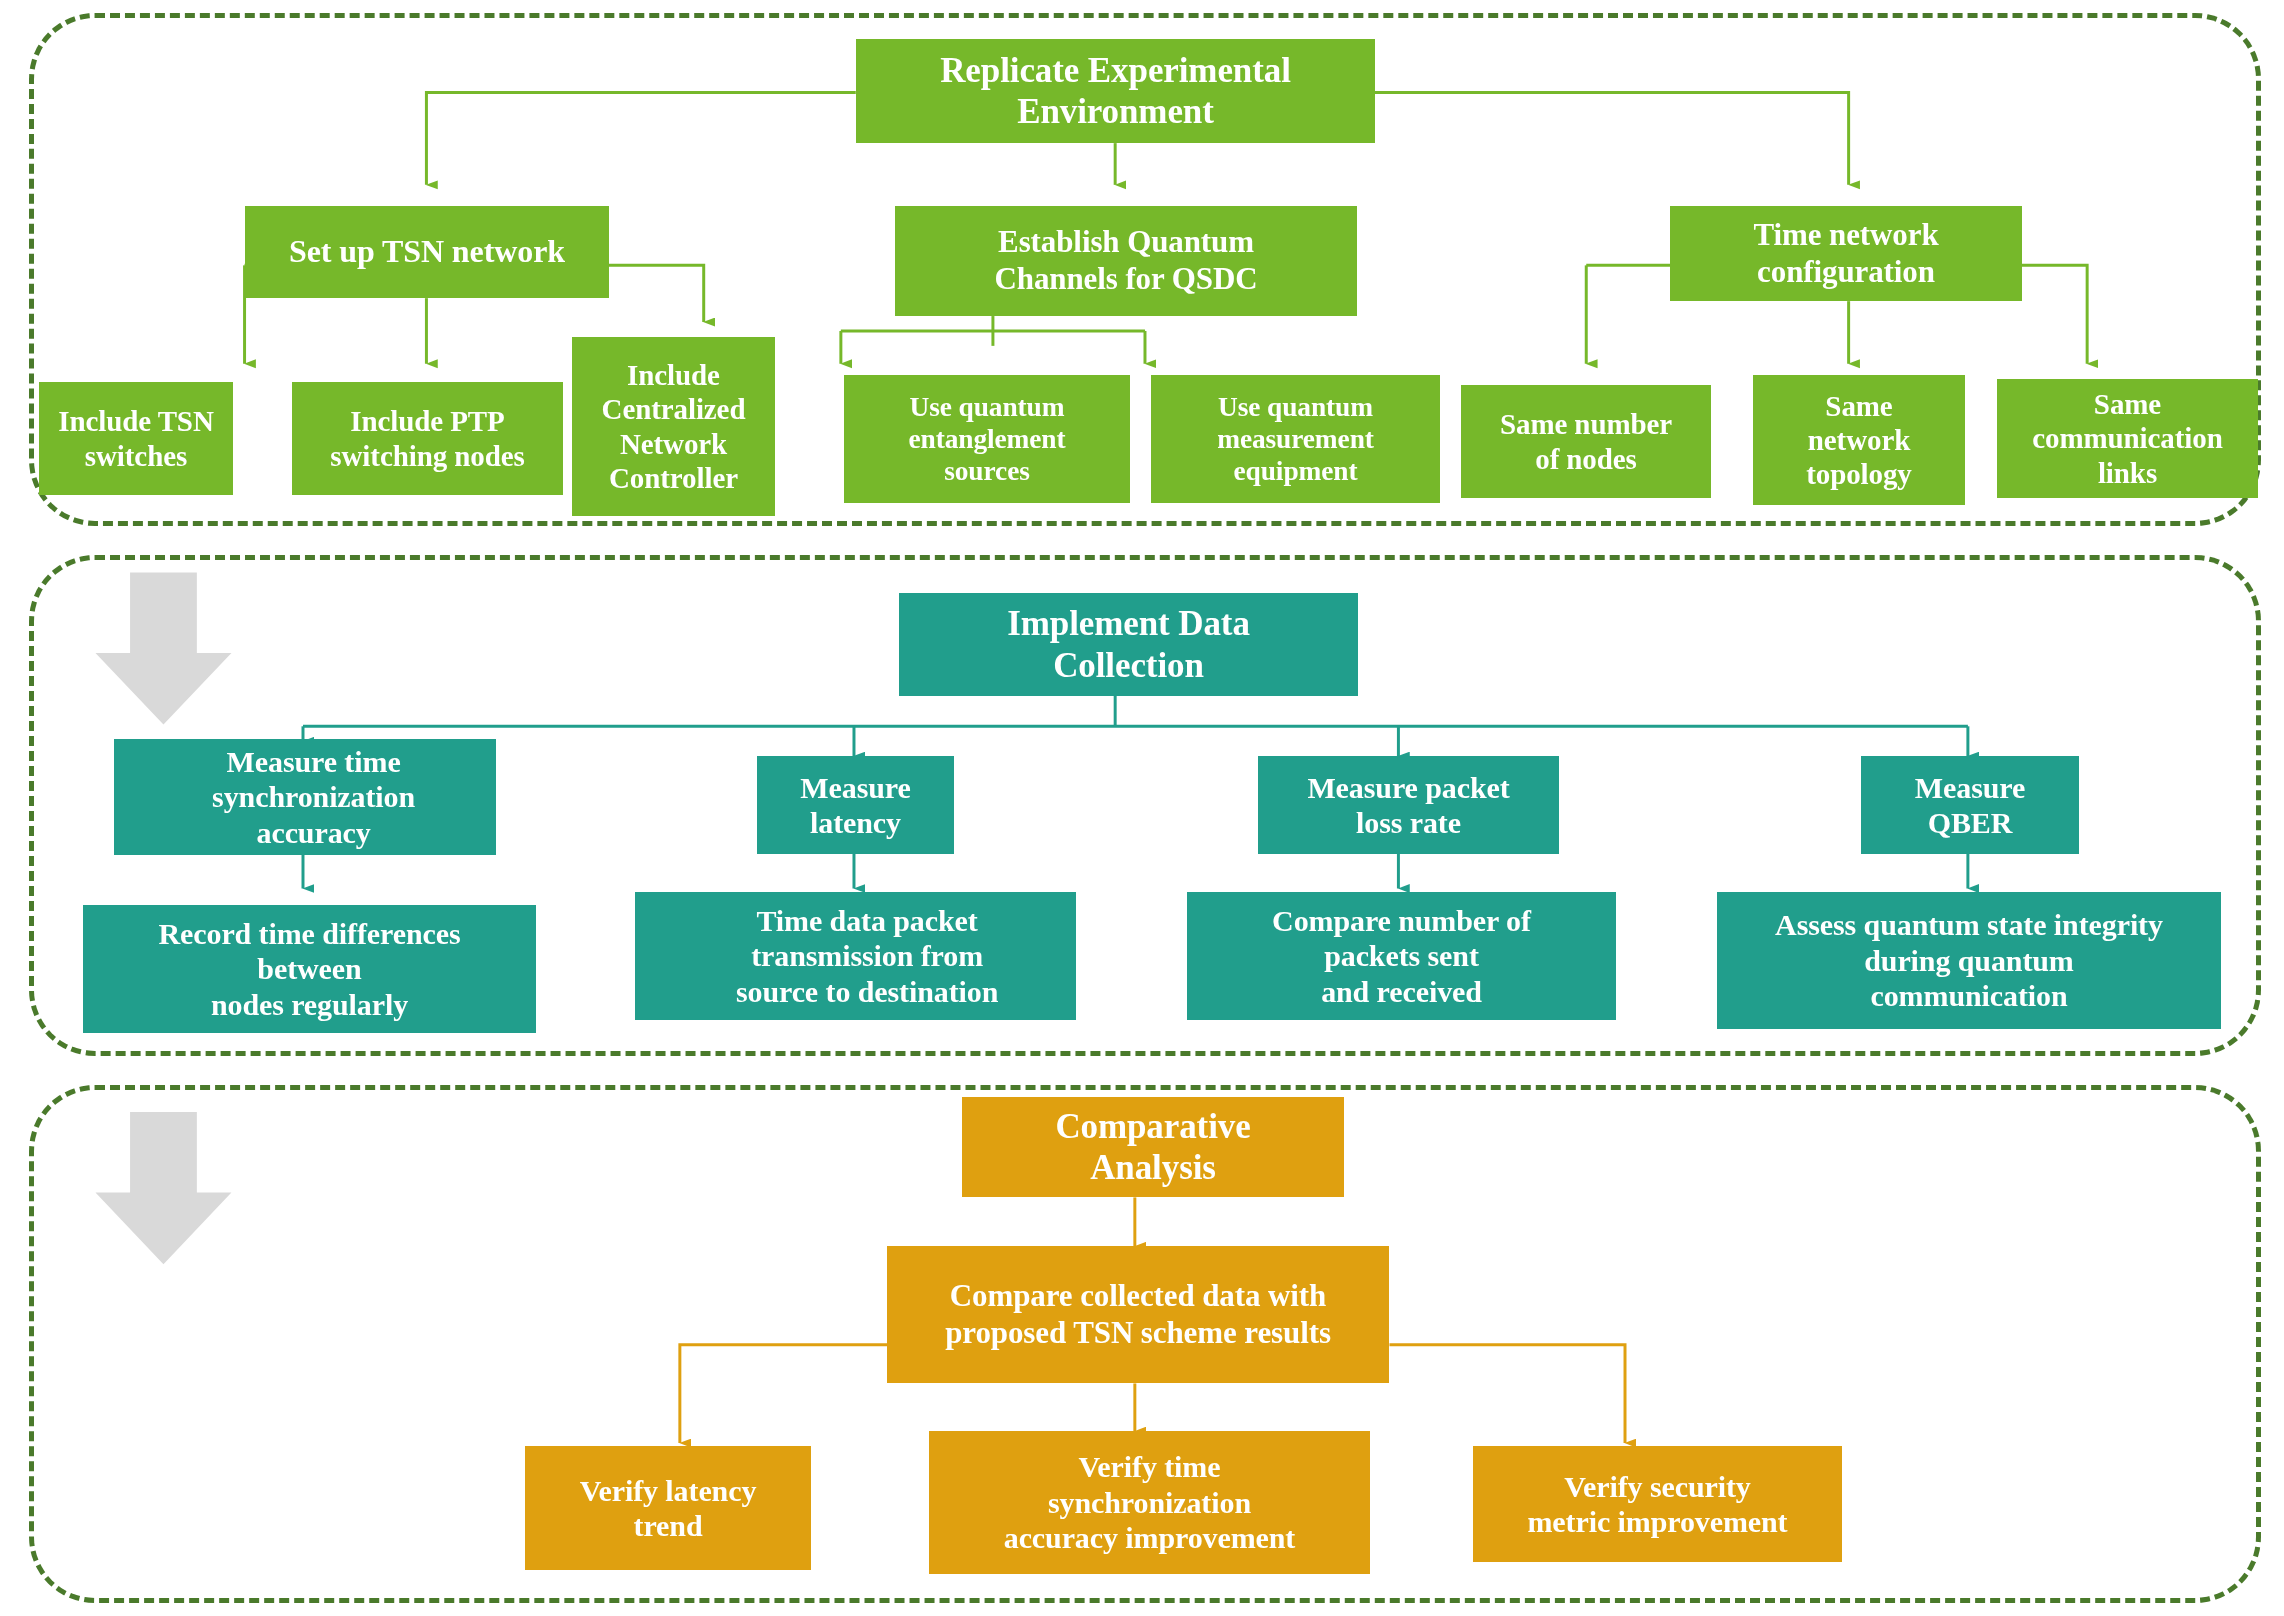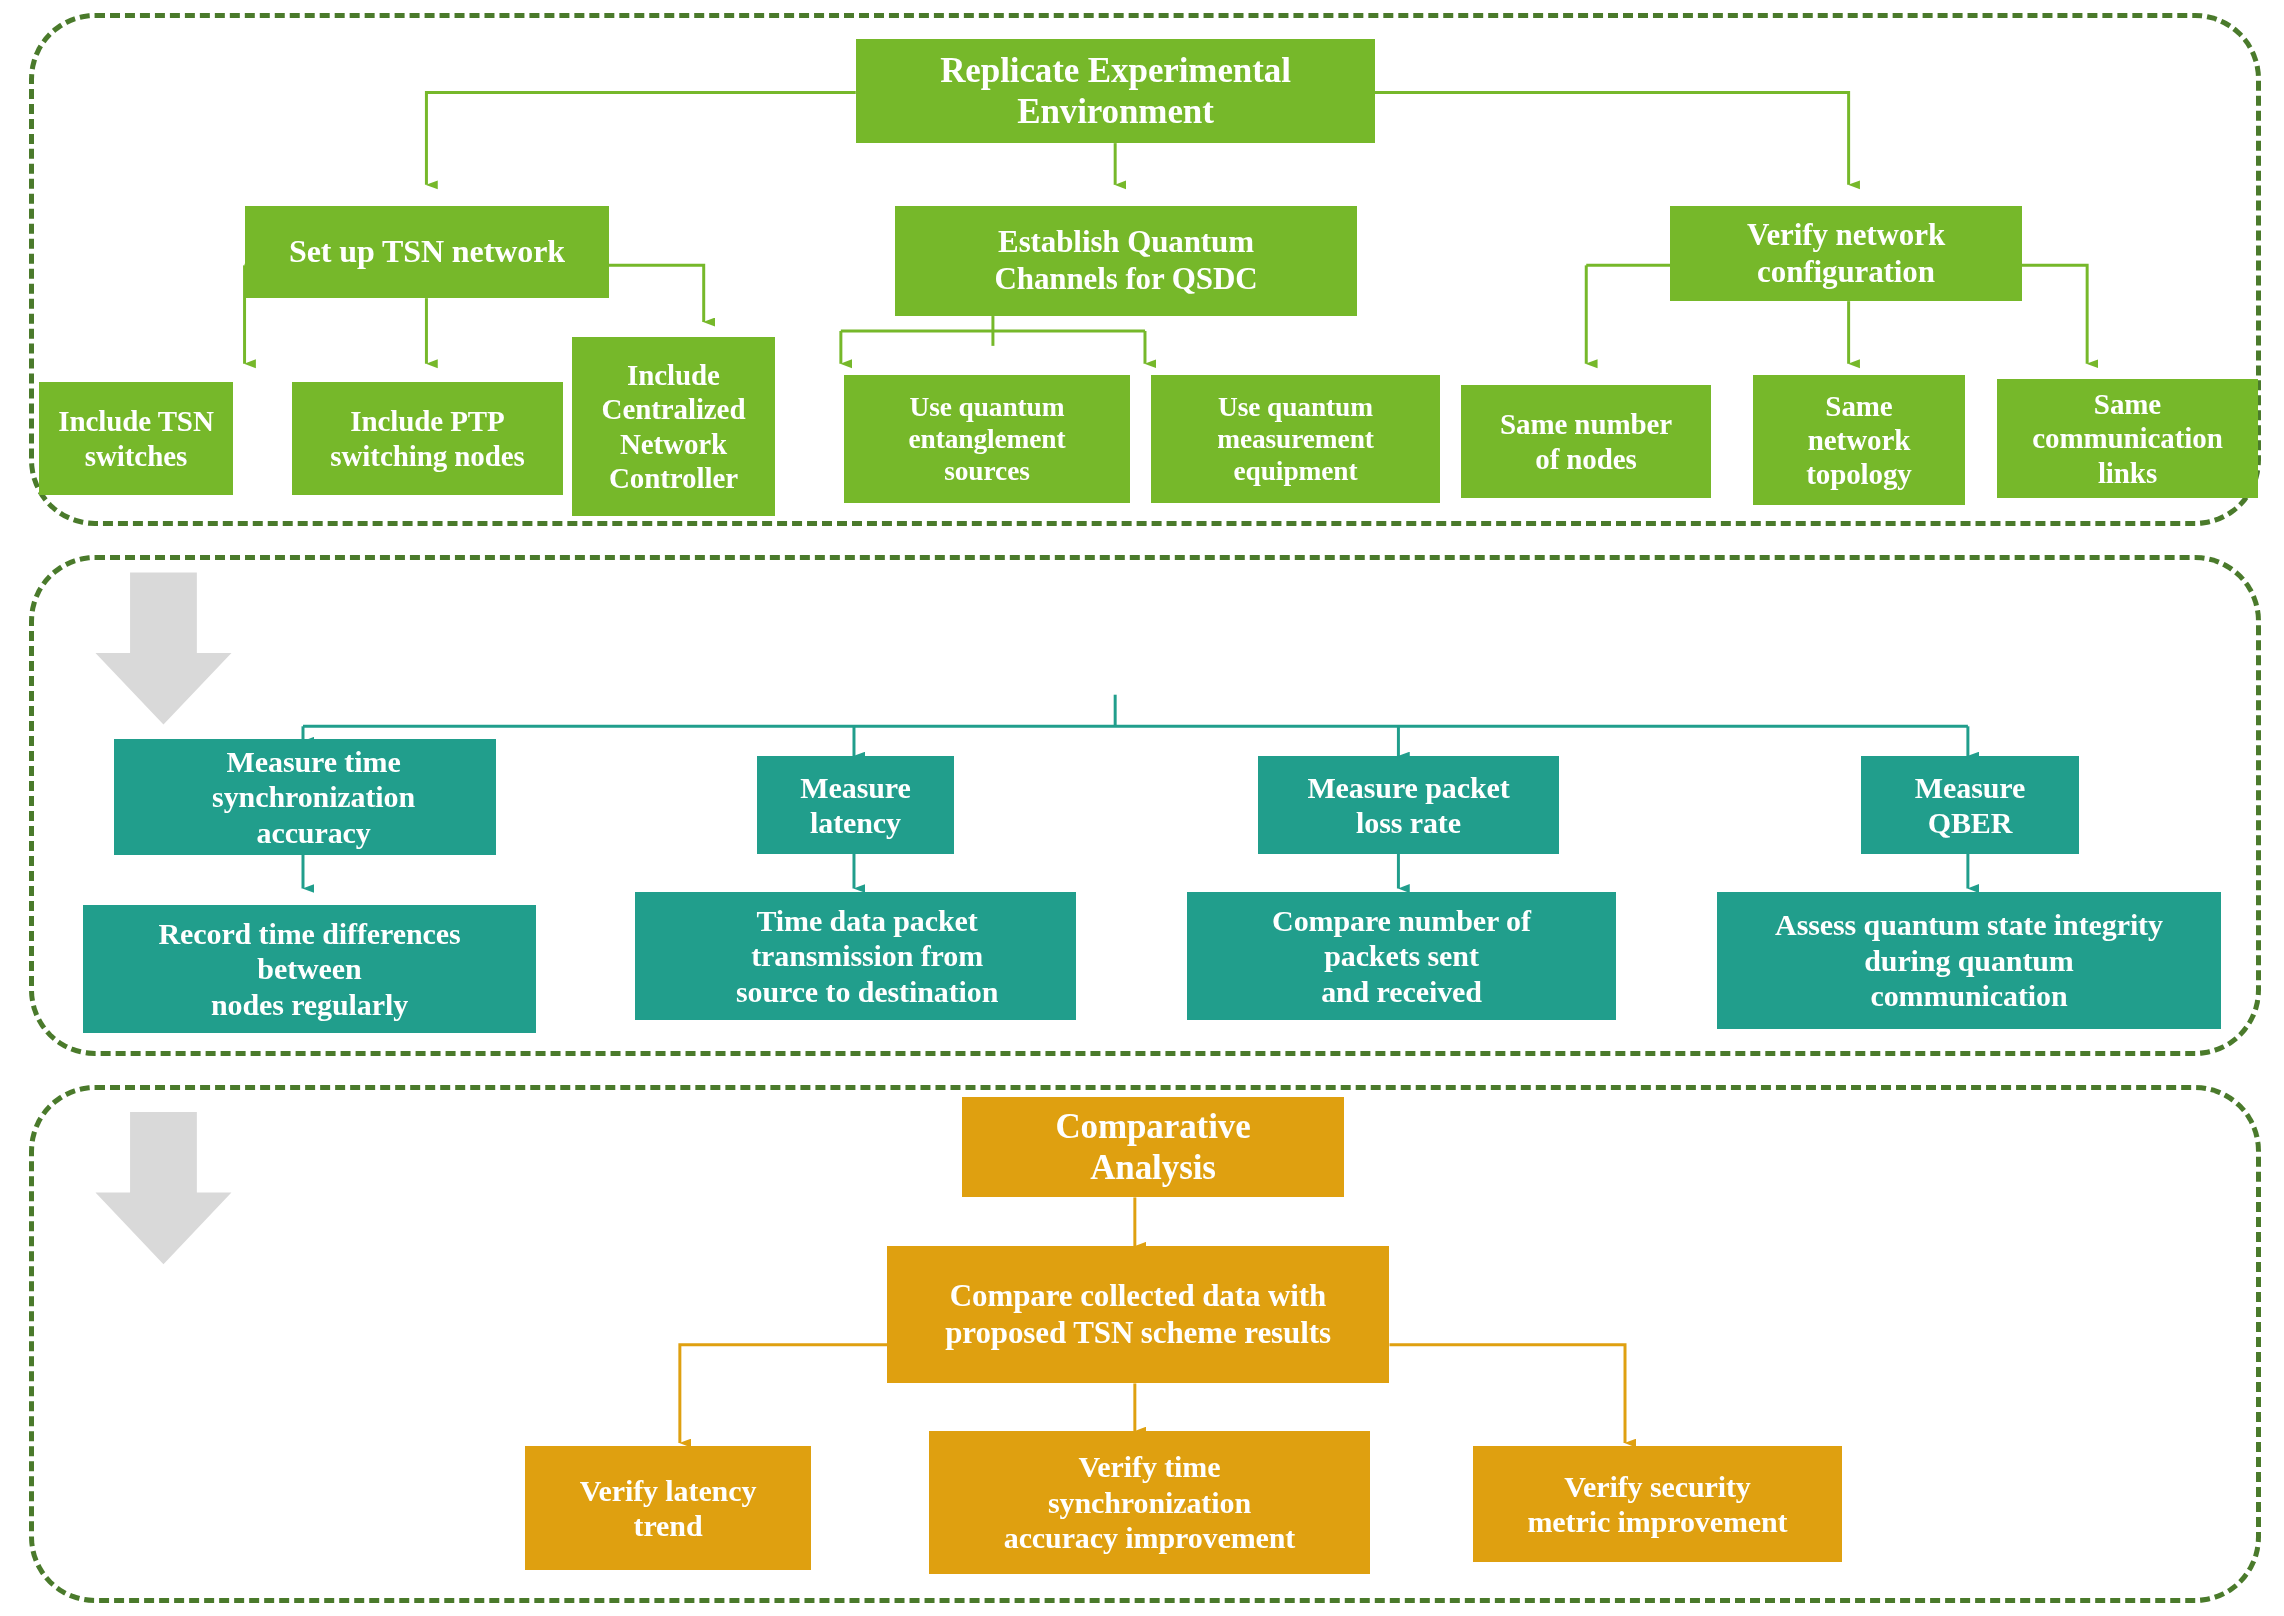--- a/index.html
+++ b/index.html
@@ -121,21 +121,21 @@
   </svg>
 
   <div class="node green" style="left:856px;top:39px;width:519px;height:104px;font-size:35px;">Replicate Experimental
 Environment</div>
 
   <div class="node green" style="left:245px;top:206px;width:364px;height:92px;font-size:32px;">Set up TSN network</div>
 
   <div class="node green" style="left:895px;top:206px;width:462px;height:110px;font-size:31px;">Establish Quantum
 Channels for QSDC</div>
 
-  <div class="node green" style="left:1670px;top:206px;width:352px;height:95px;font-size:31px;">Verify network
+  <div class="node green" style="left:1670px;top:206px;width:352px;height:95px;font-size:31px;">Time network
 configuration</div>
 
   <div class="node green" style="left:39px;top:382px;width:194px;height:113px;font-size:29px;">Include TSN
 switches</div>
 
   <div class="node green" style="left:292px;top:382px;width:271px;height:113px;font-size:29px;">Include PTP
 switching nodes</div>
 
   <div class="node green" style="left:572px;top:337px;width:203px;height:179px;font-size:29px;">Include
 Centralized
@@ -154,20 +154,22 @@
 of nodes</div>
 
   <div class="node green" style="left:1753px;top:375px;width:212px;height:130px;font-size:29px;">Same
 network
 topology</div>
 
   <div class="node green" style="left:1997px;top:379px;width:261px;height:119px;font-size:29px;">Same
 communication
 links</div>
 
+  <div class="node teal" style="left:899px;top:593px;width:459px;height:103px;font-size:35px;">Implement Data
+Collection</div>
 
   <div class="node teal" style="left:114px;top:739px;width:382px;height:116px;font-size:30px;padding-left:22px;">Measure time
 synchronization
 accuracy</div>
 
   <div class="node teal" style="left:757px;top:756px;width:197px;height:98px;font-size:30px;">Measure
 latency</div>
 
   <div class="node teal" style="left:1258px;top:756px;width:301px;height:98px;font-size:30px;">Measure packet
 loss rate</div>

